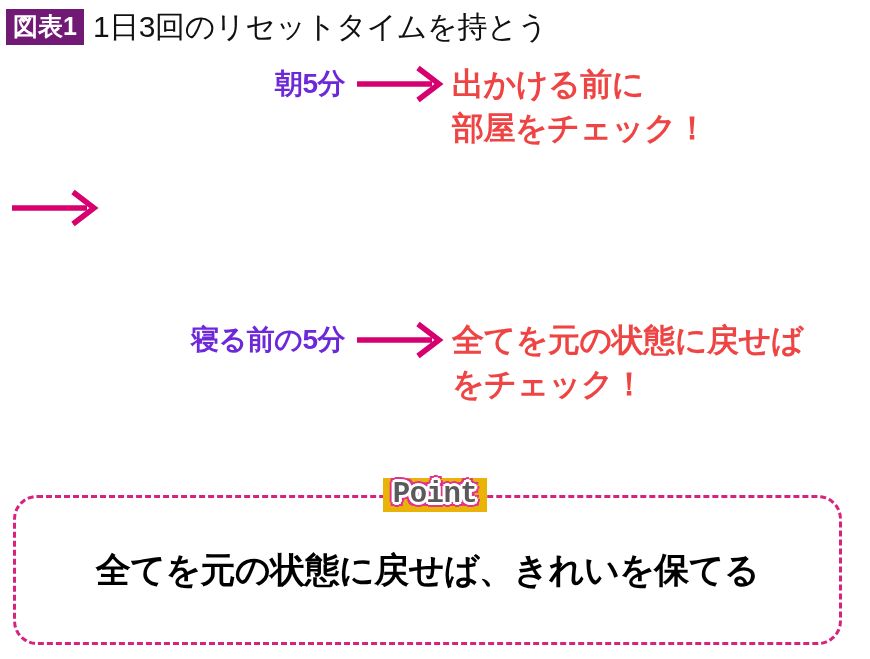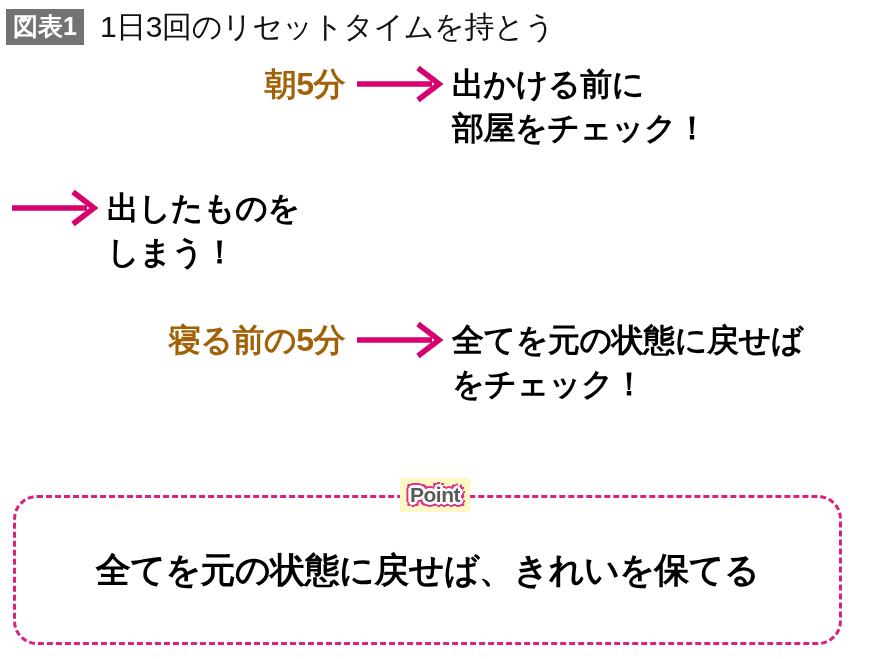--- a/index.html
+++ b/index.html
@@ -20,31 +20,31 @@
   
   #title-row {
     position: absolute;
     left: 6px;
     top: 8px;
     height: 38px;
     display: flex;
     align-items: center;
   }
   #fig-badge {
-    background: #737373;
+    background: #701a75;
     color: #ffffff;
     font-size: 25px;
     font-weight: 700;
     line-height: 1;
     padding: 5px 7px 6px 7px;
     letter-spacing: 0px;
     white-space: nowrap;
   }
   #title-text {
-    margin-left: 16px;
+    margin-left: 9px;
     font-size: 30px;
     font-weight: 500;
     line-height: 1;
     color: #111111;
     white-space: nowrap;
     letter-spacing: -0.4px;
   }
 
   
   .habit-row {
@@ -54,43 +54,43 @@
     display: flex;
     align-items: flex-start;
   }
   #habit-row-0 { top: 62px; }
   #habit-row-1 { top: 186px; }
   #habit-row-2 { top: 318px; }
 
   .habit-time {
     width: 345px;
     text-align: right;
-    font-size: 32px;
+    font-size: 28px;
     font-weight: 700;
     line-height: 44px;
     letter-spacing: -0.5px;
     white-space: nowrap;
-    color: #a16207;
+    color: #6d28d9;
   }
   .habit-arrow {
     width: 107px;
     height: 44px;
     display: flex;
     align-items: center;
     justify-content: center;
     flex: 0 0 107px;
   }
   .habit-arrow svg { display: block; }
 
   .habit-desc {
     font-size: 32px;
     font-weight: 700;
     line-height: 44px;
     letter-spacing: -0.5px;
-    color: #000000;
+    color: #ef4444;
     white-space: pre-line;
   }
 
   
   #point-box {
     position: absolute;
     left: 13px;
     top: 495px;
     width: 829px;
     height: 150px;
@@ -101,26 +101,26 @@
   #point-label {
     position: absolute;
     left: 0;
     right: 0;
     top: 478px;
     text-align: center;
     pointer-events: none;
   }
   #point-label-text {
     display: inline-block;
-    font-family: Liberation Sans, sans-serif;
-    font-size: 21px;
+    font-family: Liberation Mono, monospace;
+    font-size: 29px;
     font-weight: 700;
     line-height: 34px;
     color: #5a5a5a;
-    background: #fef9c3;
+    background: #eab308;
     padding: 0 10px;
     letter-spacing: -0.5px;
     -webkit-text-stroke: 0px;
     text-shadow:
       -2px -2px 0 #ffffff,  2px -2px 0 #ffffff,
       -2px  2px 0 #ffffff,  2px  2px 0 #ffffff,
       -3px  0   0 #ffffff,  3px  0   0 #ffffff,
        0   -3px 0 #ffffff,  0    3px 0 #ffffff,
       -4px -4px 0 #e0338c,  4px -4px 0 #e0338c,
       -4px  4px 0 #e0338c,  4px  4px 0 #e0338c,
@@ -169,22 +169,20 @@
 部屋をチェック！</div>
 </div>
 
 <div class="habit-row" id="habit-row-1">
   <div class="habit-arrow">
     <svg width="90" height="40" viewBox="0 0 90 40" aria-hidden="true">
       <line x1="3" y1="20" x2="78" y2="20" stroke="#d6006e" stroke-width="5.5" stroke-linecap="butt"></line>
       <polyline points="64,4 85,20 64,36" fill="none" stroke="#d6006e" stroke-width="5.5" stroke-linecap="butt" stroke-linejoin="miter"></polyline>
     </svg>
   </div>
-  <div class="habit-desc">出したものを
-しまう！</div>
 </div>
 
 <div class="habit-row" id="habit-row-2">
   <div class="habit-time">寝る前の5分</div>
   <div class="habit-arrow">
     <svg width="90" height="40" viewBox="0 0 90 40" aria-hidden="true">
       <line x1="3" y1="20" x2="78" y2="20" stroke="#d6006e" stroke-width="5.5" stroke-linecap="butt"></line>
       <polyline points="64,4 85,20 64,36" fill="none" stroke="#d6006e" stroke-width="5.5" stroke-linecap="butt" stroke-linejoin="miter"></polyline>
     </svg>
   </div>

